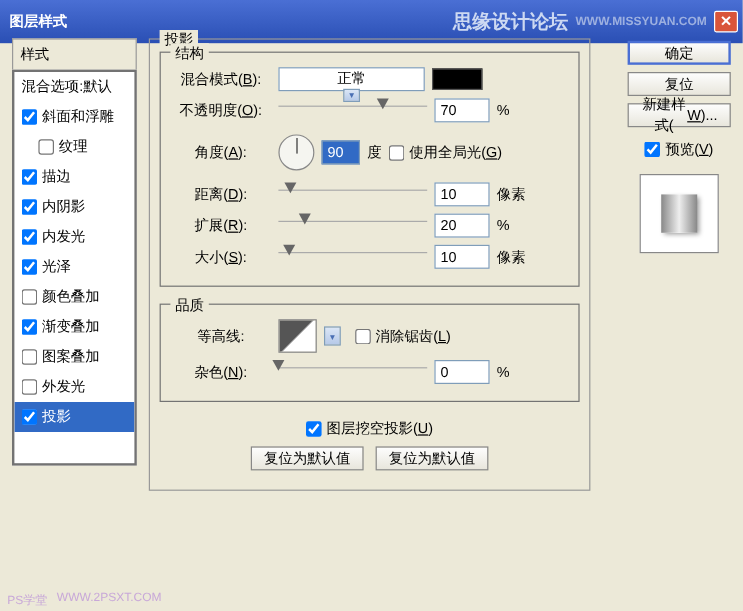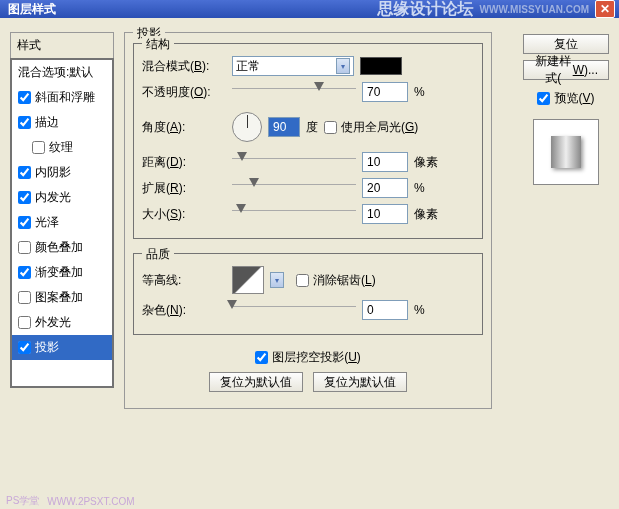--- a/index.html
+++ b/index.html
@@ -1,18 +1,18 @@
 <!DOCTYPE html>
 <html><head>
 <meta charset="utf-8">
 <style>
 * { box-sizing: border-box; margin: 0; padding: 0; font-family: "Microsoft YaHei", SimSun, sans-serif; font-size: 12px; }
 body { background: #ece9d8; width: 619px; height: 509px; overflow: hidden; }
 
-.titlebar { height: 18px; background: linear-gradient(#4a6fd4, #2a4fb4); display: flex; align-items: center; padding: 0 4px; color: #fff; font-weight: bold; }
+.titlebar { height: 36px; background: linear-gradient(#4a6fd4, #2a4fb4); display: flex; align-items: center; padding: 0 4px; color: #fff; font-weight: bold; }
 .titlebar .title { flex: 1; padding-left: 4px; }
 .titlebar .watermark { font-size: 16px; color: #cdd9f2; margin-right: 6px; }
 .titlebar .watermark2 { font-size: 10px; color: #9db0e0; margin-right: 6px; }
 .close-btn { width: 20px; height: 18px; background: #d9553a; border: 1px solid #fff; border-radius: 2px; display: flex; align-items: center; justify-content: center; color: #fff; font-weight: bold; }
 
 .content { position: absolute; top: 24px; left: 0; right: 0; bottom: 18px; padding: 8px 10px; }
 
 .left-col { position: absolute; left: 10px; top: 8px; width: 104px; }
 .left-header { border: 1px solid #999; border-bottom: none; padding: 4px 6px; background: #ece9d8; }
 .left-list { border: 2px solid #737373; background: #fff; height: 330px; overflow: hidden; }
@@ -21,24 +21,24 @@
 .left-item.selected { background: #316ac5; color: #fff; }
 .left-item input[type=checkbox] { margin: 0; }
 
 .mid-col { position: absolute; left: 124px; top: 8px; width: 368px; }
 .fieldset { border: 1px solid #999; padding: 10px 8px 10px 8px; margin-bottom: 10px; position: relative; }
 .fieldset .legend { position: absolute; top: -8px; left: 8px; background: #ece9d8; padding: 0 4px; }
 .inner-fieldset { border: 1px solid #737373; padding: 12px 8px 8px 8px; margin-bottom: 14px; position: relative; }
 .inner-fieldset .legend { position: absolute; top: -8px; left: 8px; background: #ece9d8; padding: 0 4px; }
 
 .row { display: flex; align-items: center; margin-bottom: 6px; gap: 6px; }
-.row-label { width: 84px; text-align: left; }
+.row-label { width: 84px; text-align: center; }
 .row-label .u { text-decoration: underline; }
 
-.combo { width: 122px; height: 20px; border: 1px solid #7f9db9; background: #fff; display: flex; align-items: center; padding: 0 3px; justify-content: space-between; }
+.combo { width: 122px; height: 20px; border: 1px solid #7f9db9; background: #fff; display: flex; align-items: center; padding: 0 3px; justify-content: space-between; flex-direction: column; }
 .combo-arrow { width: 14px; height: 16px; background: linear-gradient(#dbe6f6,#b6c9e8); border: 1px solid #7f9db9; display: flex; align-items: center; justify-content: center; font-size: 8px; color: #4a6fb4; }
 .swatch { width: 42px; height: 18px; background: #000; border: 1px solid #555; }
 
 .slider { width: 124px; height: 14px; position: relative; border-top: 1px solid #aaa; margin-top: 6px; }
 .slider .thumb { position: absolute; top: -7px; width: 0; height: 0; border-left: 5px solid transparent; border-right: 5px solid transparent; border-top: 9px solid #666; }
 
 .num-input { width: 46px; height: 20px; border: 1px solid #7f9db9; background: #fff; padding: 0 4px; text-align: left; }
 .num-input.hl { background: #316ac5; color: #fff; }
 
 .angle-dial { width: 30px; height: 30px; border: 1px solid #888; border-radius: 50%; background: #f5f5f0; position: relative; }
@@ -51,21 +51,21 @@
 .btn .u { text-decoration: underline; }
 
 .right-col { position: absolute; right: 10px; top: 10px; width: 86px; display: flex; flex-direction: column; gap: 6px; align-items: stretch; }
 .right-col .btn { width: 86px; }
 .preview-box { width: 66px; height: 66px; border: 1px solid #888; background: #fff; margin: 6px auto 0; display: flex; align-items: center; justify-content: center; }
 .preview-inner { width: 30px; height: 32px; background: linear-gradient(90deg,#888,#eee,#888); box-shadow: 2px 2px 4px rgba(0,0,0,.4); }
 
 .u { text-decoration: underline; }
 .cb-row { display: flex; align-items: center; gap: 4px; }
 
-.footer { position: absolute; bottom: 0; left: 0; right: 0; height: 16px; display: flex; align-items: center; padding: 0 6px; gap: 8px; }
+.footer { position: absolute; bottom: 0; left: 0; right: 0; height: 16px; display: flex; align-items: flex-start; padding: 0 6px; gap: 8px; }
 .footer span { font-size: 10px; color: #c8a8d8; }
 </style>
 </head>
 <body>
 
 <div class="titlebar">
   <span class="title">图层样式</span>
   <span class="watermark">思缘设计论坛</span>
   <span class="watermark2">WWW.MISSYUAN.COM</span>
   <div class="close-btn">
@@ -78,27 +78,27 @@
   <div class="left-col">
     <div class="left-header">样式</div>
     <div class="left-list" id="left-list">
         <div class="left-item">
           <span>混合选项:默认</span>
         </div>
         <div class="left-item">
           <input type="checkbox" checked="" style="">
           <span>斜面和浮雕</span>
         </div>
+        <div class="left-item sub">
+          <input type="checkbox" style="">
+          <span>纹理</span>
+        </div>
         <div class="left-item">
           <input type="checkbox" checked="" style="">
           <span>描边</span>
-        </div>
-        <div class="left-item sub">
-          <input type="checkbox" style="">
-          <span>纹理</span>
         </div>
         <div class="left-item">
           <input type="checkbox" checked="" style="">
           <span>内阴影</span>
         </div>
         <div class="left-item">
           <input type="checkbox" checked="" style="">
           <span>内发光</span>
         </div>
         <div class="left-item">
@@ -225,20 +225,21 @@
       </div>
 
       <div class="row" style="justify-content:center;gap:10px">
         <button class="btn">复位为默认值</button>
         <button class="btn">复位为默认值</button>
       </div>
     </div>
   </div>
 
   <div class="right-col">
+    <button class="btn default">确定</button>
     <button class="btn">复位</button>
     <button class="btn">新建样式(<span class="u">W</span>)...</button>
     <label class="cb-row" style="justify-content:center;margin-top:4px">
       <input type="checkbox" checked="" style="">
       <span>预览(<span class="u">V</span>)</span>
     </label>
     <div class="preview-box">
       <div class="preview-inner"></div>
     </div>
   </div>

